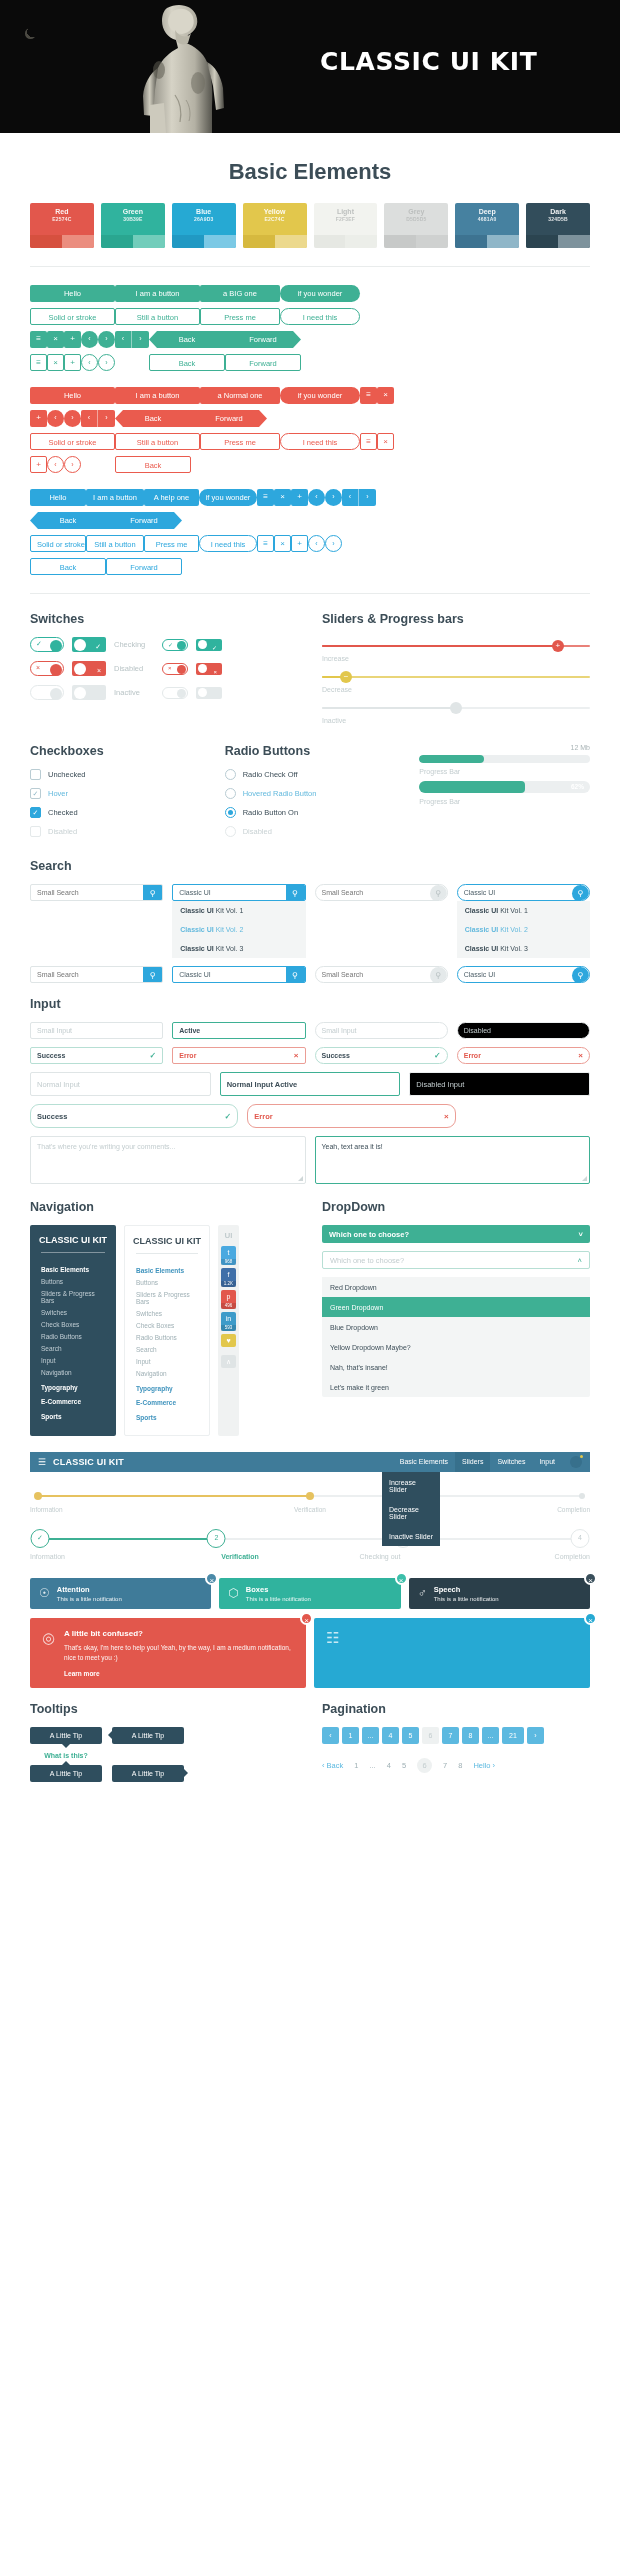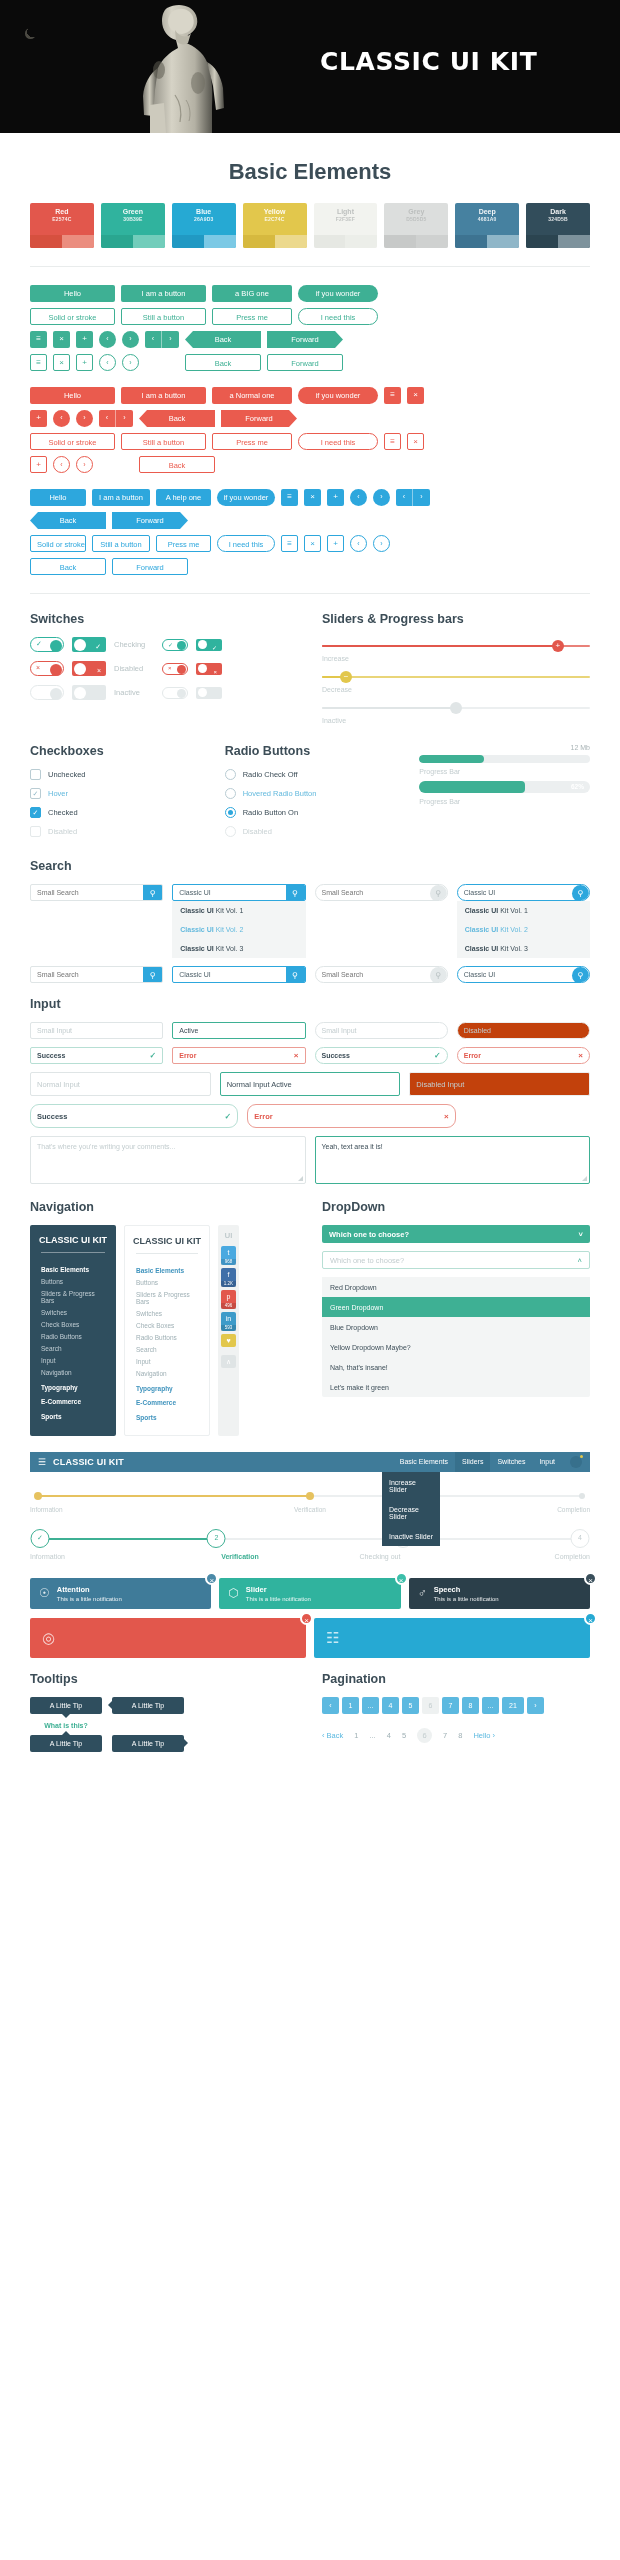--- a/index.html
+++ b/index.html
@@ -22,21 +22,21 @@
 
   
   .palette{display:flex;gap:7px;padding:0 30px}
   .sw{flex:1;border-radius:2px;overflow:hidden;height:45px;position:relative}
   .sw .nm{font-size:7px;font-weight:bold;text-align:center;padding-top:5px;color:#fff;opacity:.92}
   .sw .hx{font-size:5px;font-weight:bold;text-align:center;color:#fff;opacity:.85;letter-spacing:.2px;margin-top:1px}
   .sw .feet{position:absolute;bottom:0;left:0;right:0;height:13px;display:flex}
   .sw .feet i{flex:1;display:block}
 
   
-  .brow{display:flex;gap:6px;align-items:flex-end;margin-bottom:6px;flex-wrap:nowrap}
+  .brow{display:flex;align-items:flex-end;margin-bottom:6px;flex-wrap:nowrap}
   .btn{height:17px;line-height:17px;font-size:7.5px;text-align:center;border-radius:2px;color:#fff;white-space:nowrap;padding:0 6px;font-weight:500}
   .btn.w1{width:85px}.btn.w2{width:85px}.btn.w3{width:80px}
   .btn.pill{border-radius:9px}
   .btn.out{background:#fff;border:1px solid currentColor}
   .sq{width:17px;height:17px;line-height:16px;text-align:center;font-size:8px;border-radius:2px;color:#fff;flex:none}
   .sq.out{background:#fff;border:1px solid currentColor}
   .circ{width:17px;height:17px;line-height:16px;text-align:center;font-size:7px;border-radius:50%;color:#fff;flex:none}
   .circ.out{background:#fff;border:1px solid currentColor}
   .pairgrp{display:flex;flex:none}
   .pairgrp span{width:17px;height:17px;line-height:16px;text-align:center;font-size:7px;color:#fff}
@@ -102,22 +102,22 @@
   .sugg{background:#f3f5f5;margin-top:0}
   .sugg div{font-size:7px;padding:6px 8px;color:#3c4d57}
   .sugg div b{font-weight:bold}
   .sugg div.hl{color:#63b9dd}
 
   
   .irow{display:flex;gap:9px;margin-bottom:8px}
   .inp{flex:1;height:17px;border:1px solid #dfe5e6;border-radius:2px;font-size:7px;padding:0 6px;color:#4b5d66;display:flex;align-items:center;justify-content:space-between;background:#fff}
   .inp.rnd{border-radius:9px}
   .inp.ph{color:#c3cdcf}
-  .inp.act{border-color:#3eb094;color:#3c4d57;font-weight:normal}
-  .inp.dis{background:#c2410c;border-color:#eceff0;color:#c3cdcf}
+  .inp.act{border-color:#3eb094;color:#3c4d57;font-weight:bold}
+  .inp.dis{background:#000000;border-color:#eceff0;color:#c3cdcf}
   .inp.ok{border-color:#b7dfd4;color:#3c4d57;font-weight:bold}
   .inp.err{border-color:#eb9d95;color:#e2574c;font-weight:bold}
   .inp .ic{font-size:8px}
   .inp.ok .ic{color:#3eb094}.inp.err .ic{color:#e2574c}
   .inp.tall{height:24px;font-size:7.5px}
   .ta{flex:1;height:48px;border:1px solid #dfe5e6;border-radius:2px;font-size:7px;color:#c3cdcf;padding:6px;position:relative;background:#fff}
   .ta.act{border-color:#3eb094;color:#3c4d57}
   .ta::after{content:"";position:absolute;right:2px;bottom:2px;width:0;height:0;border-left:5px solid transparent;border-bottom:5px solid #cfd7d8}
 
   
@@ -829,37 +829,42 @@
           <span class="ico">☉</span>
           <div>
             <div class="t">Attention</div>
             <div class="s">This is a little notification</div>
           </div>
           <span class="xb" style="background:#4b8aa8">×</span>
         </div>
         <div class="ncard" style="background:#30b39e">
           <span class="ico">⬡</span>
           <div>
-            <div class="t">Slider</div>
+            <div class="t">Boxes</div>
             <div class="s">This is a little notification</div>
           </div>
           <span class="xb" style="background:#3dbfaa">×</span>
         </div>
         <div class="ncard" style="background:#2b3f4a">
           <span class="ico">♂</span>
           <div>
             <div class="t">Speech</div>
             <div class="s">This is a little notification</div>
           </div>
           <span class="xb" style="background:#3a4f5b">×</span>
         </div>
       </div>
     <div class="nrow" id="notif-large">
         <div class="nbig" style="background:#e2574c">
           <span style="font-size:15px;opacity:.75">◎</span>
+          <div style="flex:1">
+            <div class="bt">A little bit confused?</div>
+            <div class="bd">That's okay, I'm here to help you! Yeah, by the way, I am a medium notification, nice to meet you :)</div>
+            <div class="more">Learn more</div>
+          </div>
           <span class="xb" style="background:#e2574c">×</span>
         </div>
         <div class="nbig" style="background:#26a9d3">
           <span style="font-size:15px;opacity:.75">☷</span>
           <span class="xb" style="background:#26a9d3">×</span>
         </div>
       </div>
   </div>
 
   <div class="cols" style="margin-top:14px;padding-bottom:18px">

